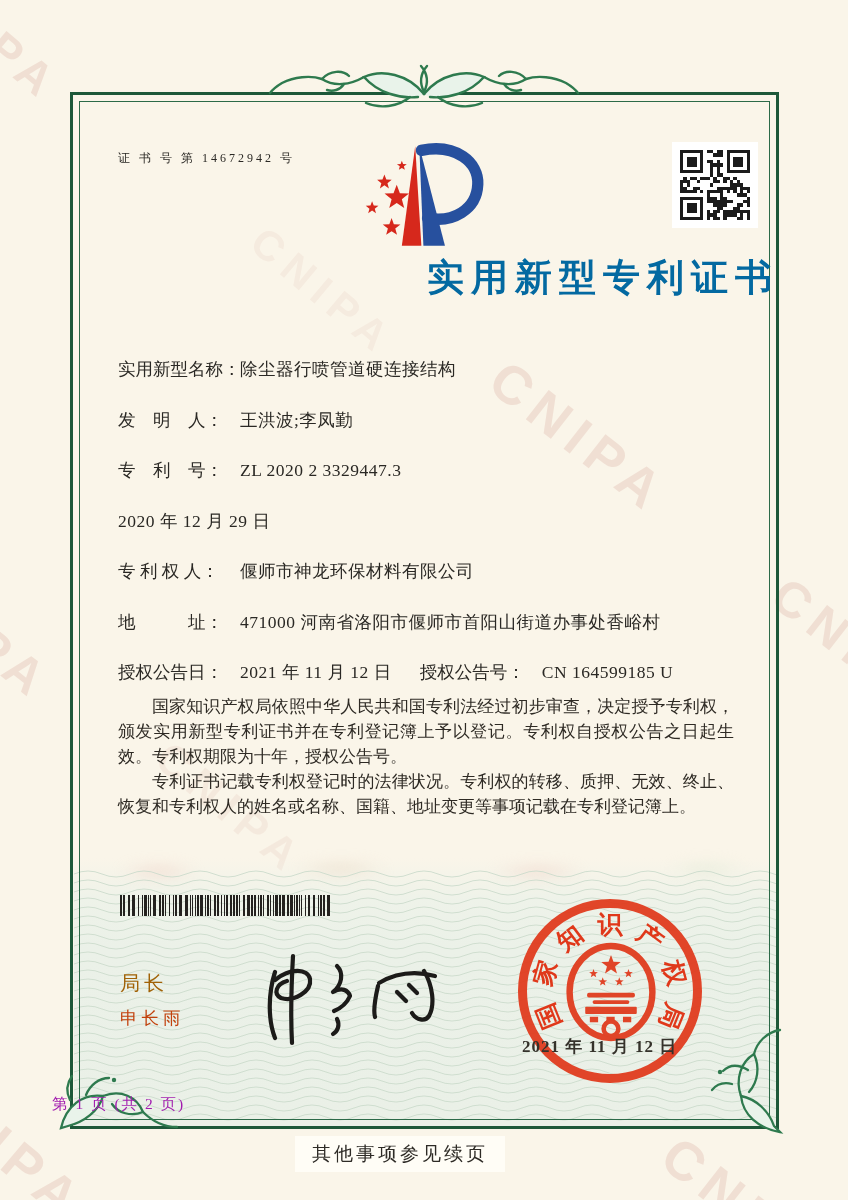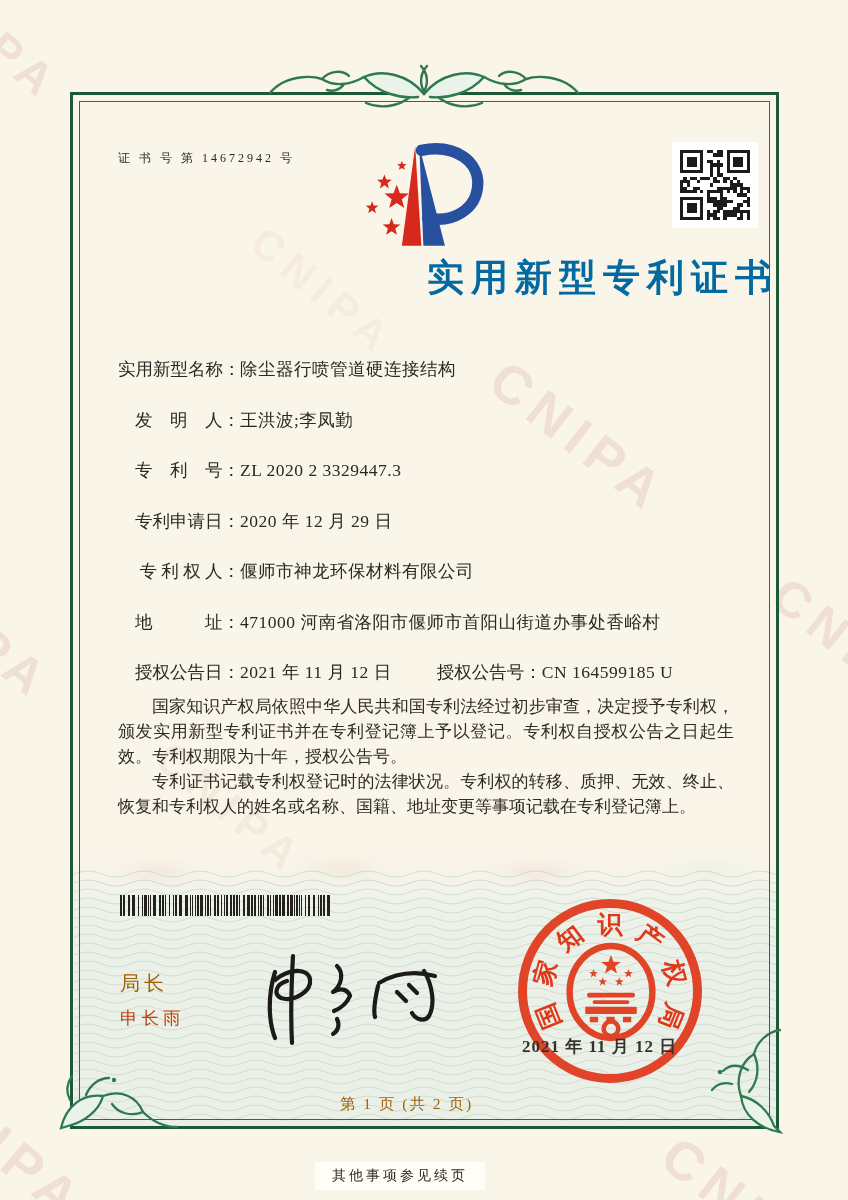--- a/index.html
+++ b/index.html
@@ -7,21 +7,21 @@
         font-family:"Liberation Serif","DejaVu Serif",serif;color:#2a2824;}
   .wm{position:absolute;font-family:"Liberation Sans","DejaVu Sans",sans-serif;font-weight:bold;
       color:#f0dfd3;letter-spacing:9px;transform-origin:0 0;white-space:nowrap;user-select:none;}
   .border-outer{position:absolute;left:70px;top:92px;width:703px;height:1031px;border:3px solid #1d5839;}
   .border-inner{position:absolute;left:79px;top:101px;width:689px;height:1017px;border:1px solid #2c6a48;}
   .cert-no{position:absolute;left:118px;top:150px;font-size:12px;letter-spacing:3px;}
   .title{position:absolute;left:70px;top:253px;width:709px;text-align:right;font-size:37px;
          font-weight:bold;letter-spacing:7px;color:#0369a1;}
   .qrbox{position:absolute;left:672px;top:142px;width:86px;height:86px;background:#fff;}
   .qrbox svg{position:absolute;left:8px;top:8px;}
-  .fields{position:absolute;left:118px;top:344px;width:630px;font-size:17.5px;text-align:right;}
+  .fields{position:absolute;left:118px;top:344px;width:630px;font-size:17.5px;}
   .frow{display:flex;height:50.5px;line-height:50.5px;white-space:pre;}
   .flabel{width:122px;flex:none;}
   .fvalue{letter-spacing:.5px;}
   .glabel2{margin-left:28px;}
   .body-text{position:absolute;left:118px;top:694px;width:616px;font-size:17px;line-height:25px;
              text-align:justify;color:#2e2a24;}
   .body-text p{margin:0;text-indent:2em;}
   .band{position:absolute;left:74px;top:858px;width:703px;height:269px;
         background:linear-gradient(180deg,rgba(238,243,235,0) 0,rgba(236,242,233,.85) 42px,#ebf1e8 90px,#eaf0e7 100%);}
   .band-tint{position:absolute;left:0;top:-18px;width:703px;height:52px;opacity:.5;filter:blur(6px);
@@ -34,24 +34,24 @@
   .director-name{position:absolute;left:120px;top:1006px;font-size:17.5px;letter-spacing:4px;color:#c2410c;}
   .signature{position:absolute;left:245px;top:926px;}
   .seal{position:absolute;left:518px;top:899px;width:184px;height:184px;}
   .seal-ring{position:absolute;left:0;top:0;width:166px;height:166px;border:9px solid rgba(224,56,26,.93);
              border-radius:50%;}
   .sealch{position:absolute;width:28px;height:28px;font-size:25px;line-height:28px;text-align:center;
           font-weight:bold;color:#e0381a;font-family:"Liberation Serif","DejaVu Serif",serif;}
   .seal-emblem{position:absolute;left:47px;top:40px;}
   .seal-date{position:absolute;left:522px;top:1035px;width:180px;font-size:17px;font-weight:bold;
              color:#35322b;letter-spacing:1px;white-space:pre;}
-  .page-num{position:absolute;left:52px;top:1094px;width:709px;text-align:center;font-size:15.5px;
-            letter-spacing:2px;color:#a16207;white-space:pre;}
+  .page-num{position:absolute;left:52px;top:1094px;width:709px;text-align:left;font-size:15.5px;
+            letter-spacing:2px;color:#a21caf;white-space:pre;}
   .note{position:absolute;left:400px;top:1136px;transform:translateX(-50%);background:#fffdf6;
-        padding:5px 17px;font-size:14px;letter-spacing:3px;color:#2e2b26;white-space:nowrap;margin-top:26px;}
+        padding:5px 17px;font-size:19px;letter-spacing:3px;color:#2e2b26;white-space:nowrap;}
   .orn{position:absolute;}
 </style>
 </head>
 <body>
 
 <div class="page">
 
   <div class="wm" style="left:-70px;top:-48px;font-size:46px;transform:rotate(40deg);">CNIPA</div>
   <div class="wm" style="left:272px;top:218px;font-size:42px;transform:rotate(40deg);opacity:.45;">CNIPA</div>
   <div class="wm" style="left:516px;top:348px;font-size:54px;transform:rotate(38deg);">CNIPA</div>
@@ -316,21 +316,20 @@
     </div>
     <div class="frow">
       <span class="flabel">发　明　人：</span>
       <span class="fvalue">王洪波;李凤勤</span>
     </div>
     <div class="frow">
       <span class="flabel">专　利　号：</span>
       <span class="fvalue">ZL 2020 2 3329447.3</span>
     </div>
     <div class="frow">
-      <span class="flabel">专利申请日：</span>
       <span class="fvalue">2020 年 12 月 29 日</span>
     </div>
     <div class="frow">
       <span class="flabel">专 利 权 人：</span>
       <span class="fvalue">偃师市神龙环保材料有限公司</span>
     </div>
     <div class="frow">
       <span class="flabel">地　　　址：</span>
       <span class="fvalue">471000 河南省洛阳市偃师市首阳山街道办事处香峪村</span>
     </div>

